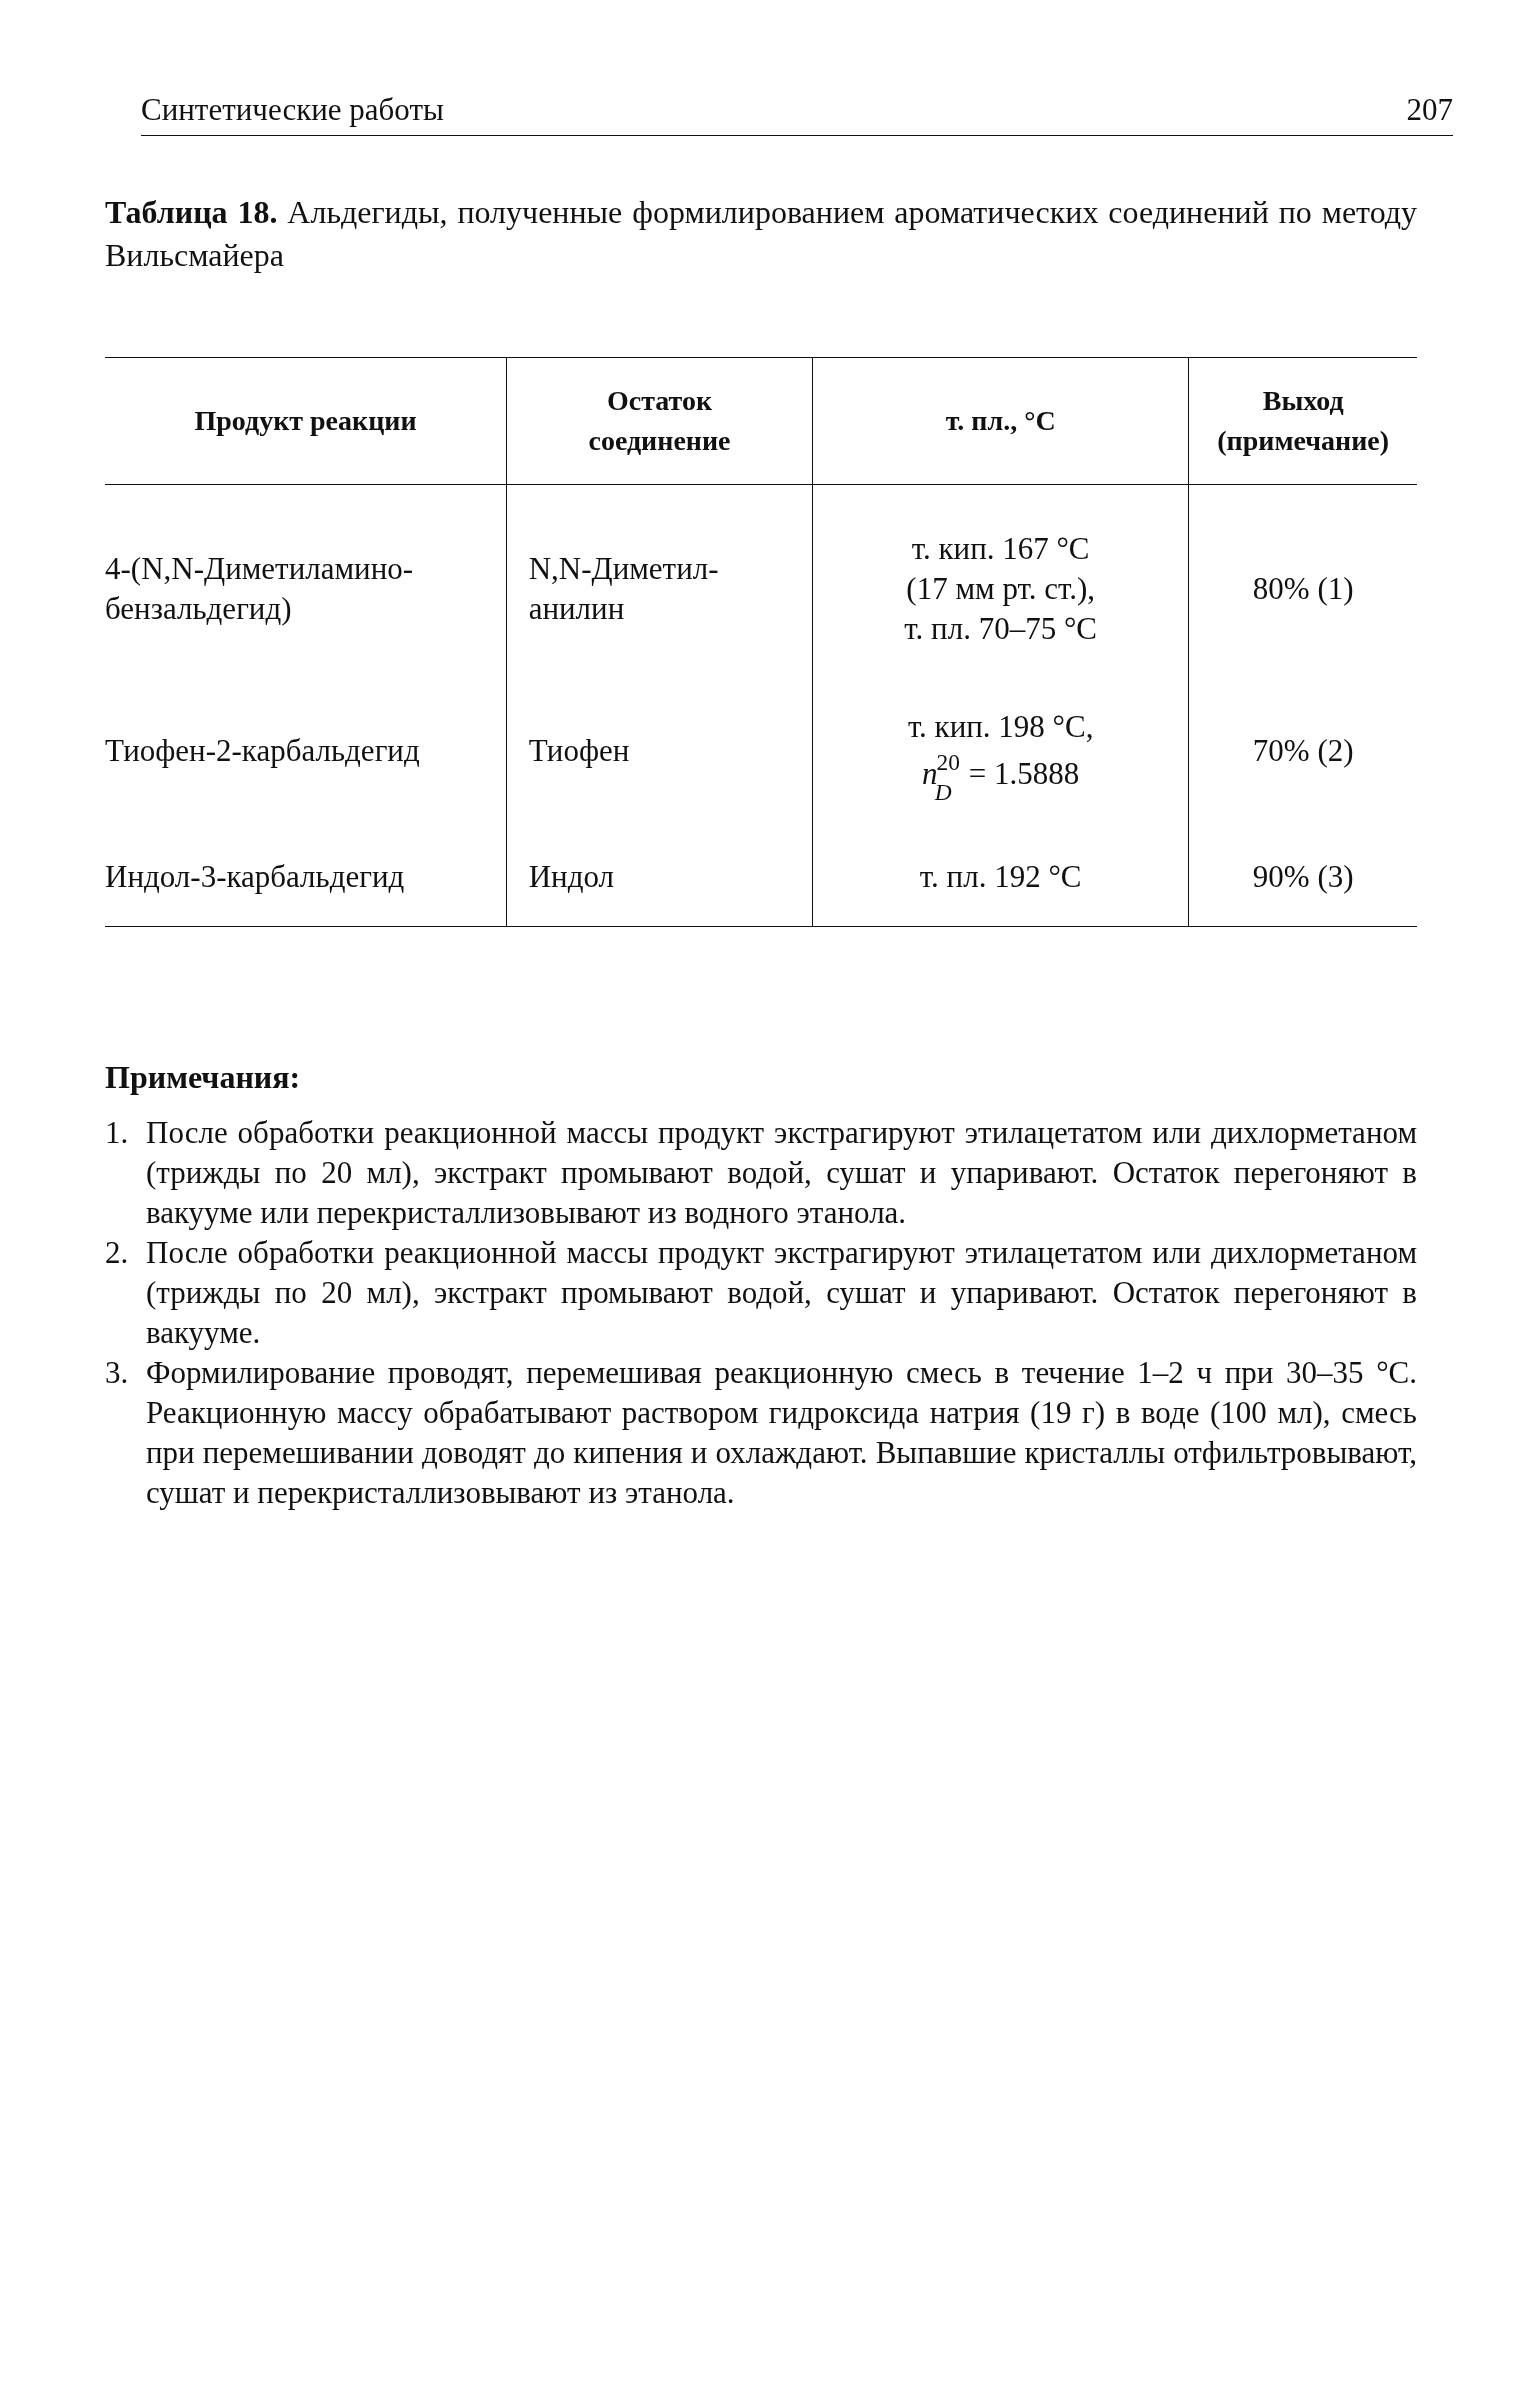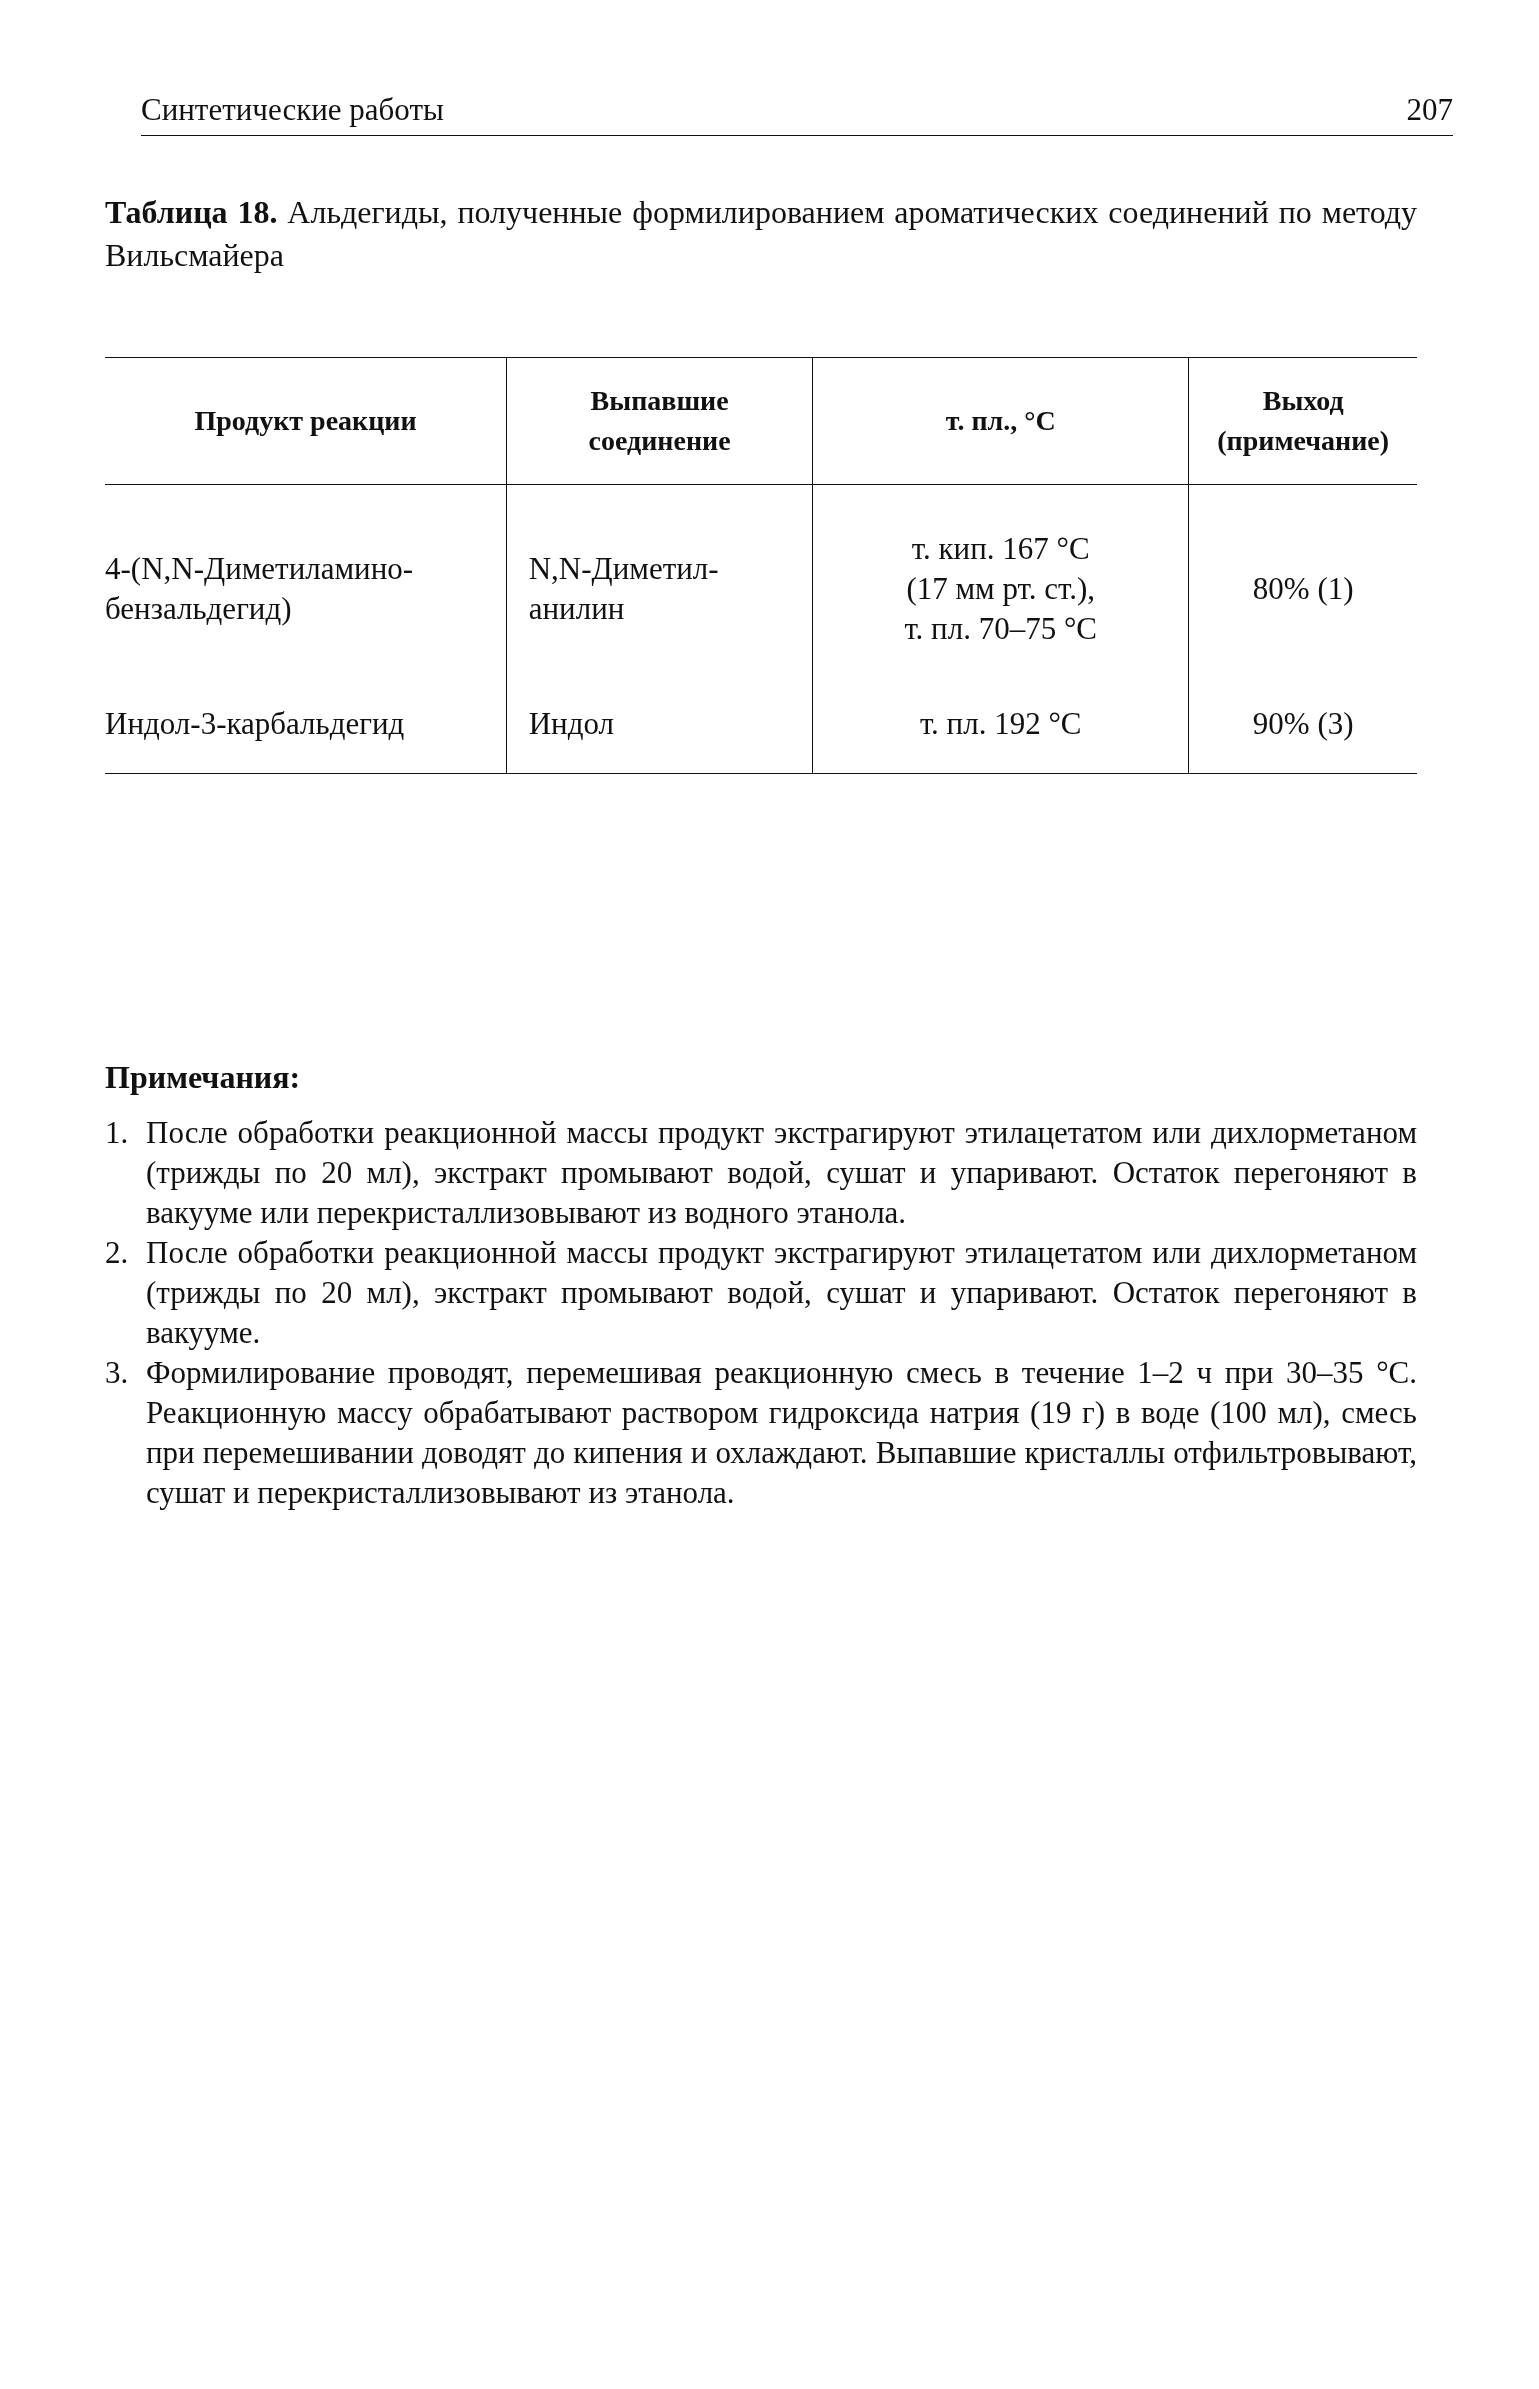--- a/index.html
+++ b/index.html
@@ -38,35 +38,47 @@
   <span class="t">Синтетические работы</span>
   <span class="p">207</span>
 </div>
 
 <div class="caption"><b>Таблица 18.</b><span> Альдегиды, полученные формилированием ароматических соединений по методу Вильсмайера</span></div>
 
 <table>
   <thead>
     <tr>
       <th class="col1">Продукт реакции</th>
-      <th class="col2"><span style="display:inline-block;width:180px">Выпавшие соединение</span></th>
+      <th class="col2"><span style="display:inline-block;width:180px">Остаток соединение</span></th>
       <th class="col3">т. пл., °С</th>
       <th class="col4"><span style="display:inline-block;width:207px">Выход (примечание)</span></th>
     </tr>
   </thead>
   <tbody>
     <tr class="r1">
       <td class="c1"><span style="display:inline-block;width:360px">4-(N,N-Диметиламино-бензальдегид)</span></td>
       <td class="c2"><span style="display:inline-block;width:234px">N,N-Диметил-анилин</span></td>
       <td class="c3">
         <div>т. кип. 167 °С</div>
         <div>(17 мм рт. ст.),</div>
         <div>т. пл. 70–75 °С</div>
       </td>
       <td class="c4">80% (1)</td>
+    </tr>
+    <tr class="r3">
+      <td class="c1">Тиофен-2-карбальдегид</td>
+      <td class="c2">Тиофен</td>
+      <td class="c3">
+        <div>т. кип. 198 °С,</div>
+        <div style="margin-top:7.2px">
+          <span class="nd"><span>n</span><sup>20</sup><sub>D</sub></span>
+          <span>= 1.5888</span>
+        </div>
+      </td>
+      <td class="c4">70% (2)</td>
     </tr>
     <tr class="r4">
       <td class="c1">Индол-3-карбальдегид</td>
       <td class="c2">Индол</td>
       <td class="c3">
           <div>т. пл. 192 °С</div>
         </td>
       <td class="c4">90% (3)</td>
     </tr>
   </tbody>

